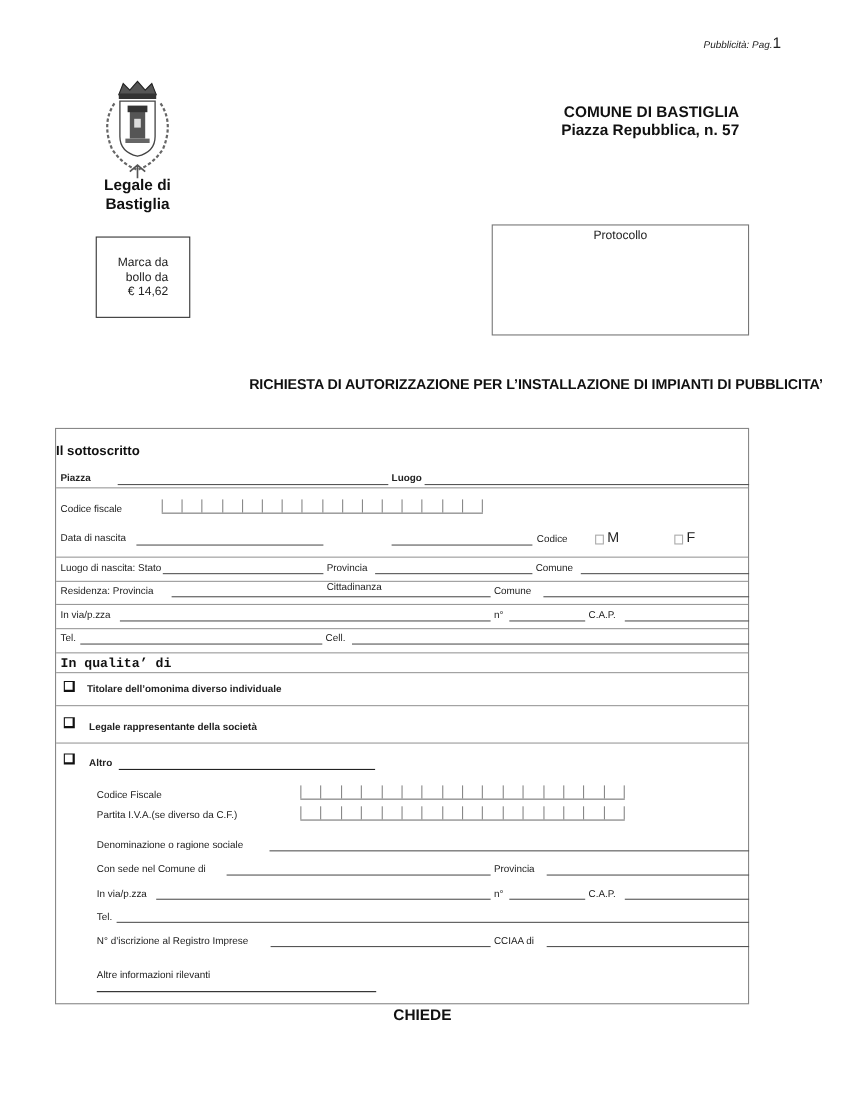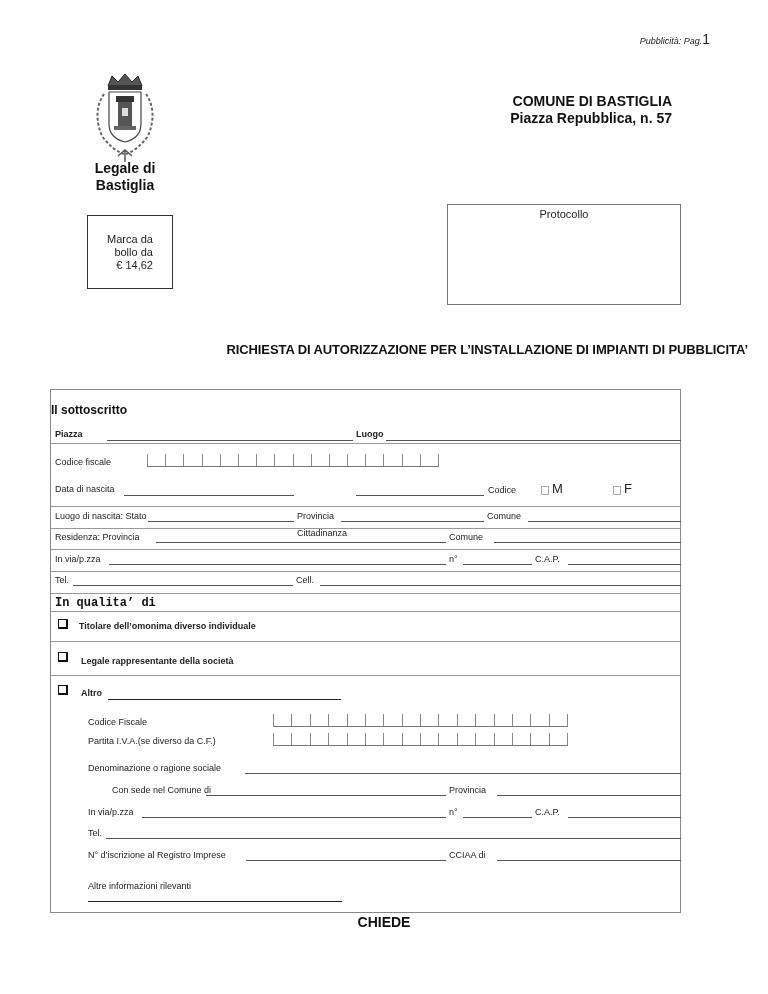--- a/index.html
+++ b/index.html
@@ -230,21 +230,21 @@
       <span></span>
       <span></span>
       <span></span>
       <span></span>
       <span></span>
   </div>
 
   <div class="txt" style="left:37px; top:373px;">Denominazione o ragione sociale</div>
   <div class="uline" style="left:194px; width:436px; top:383px;"></div>
 
-  <div class="txt" style="left:37px; top:395px;margin-left:24px;">Con sede nel Comune di</div>
+  <div class="txt" style="left:37px; top:395px;">Con sede nel Comune di</div>
   <div class="uline" style="left:155px; width:240px; top:405px;"></div>
   <div class="txt" style="left:398px; top:395px;">Provincia</div>
   <div class="uline" style="left:446px; width:184px; top:405px;"></div>
 
   <div class="txt" style="left:37px; top:417px;">In via/p.zza</div>
   <div class="uline" style="left:91px; width:304px; top:427px;"></div>
   <div class="txt" style="left:398px; top:417px;">n°</div>
   <div class="uline" style="left:412px; width:69px; top:427px;"></div>
   <div class="txt" style="left:484px; top:417px;">C.A.P.</div>
   <div class="uline" style="left:517px; width:113px; top:427px;"></div>

